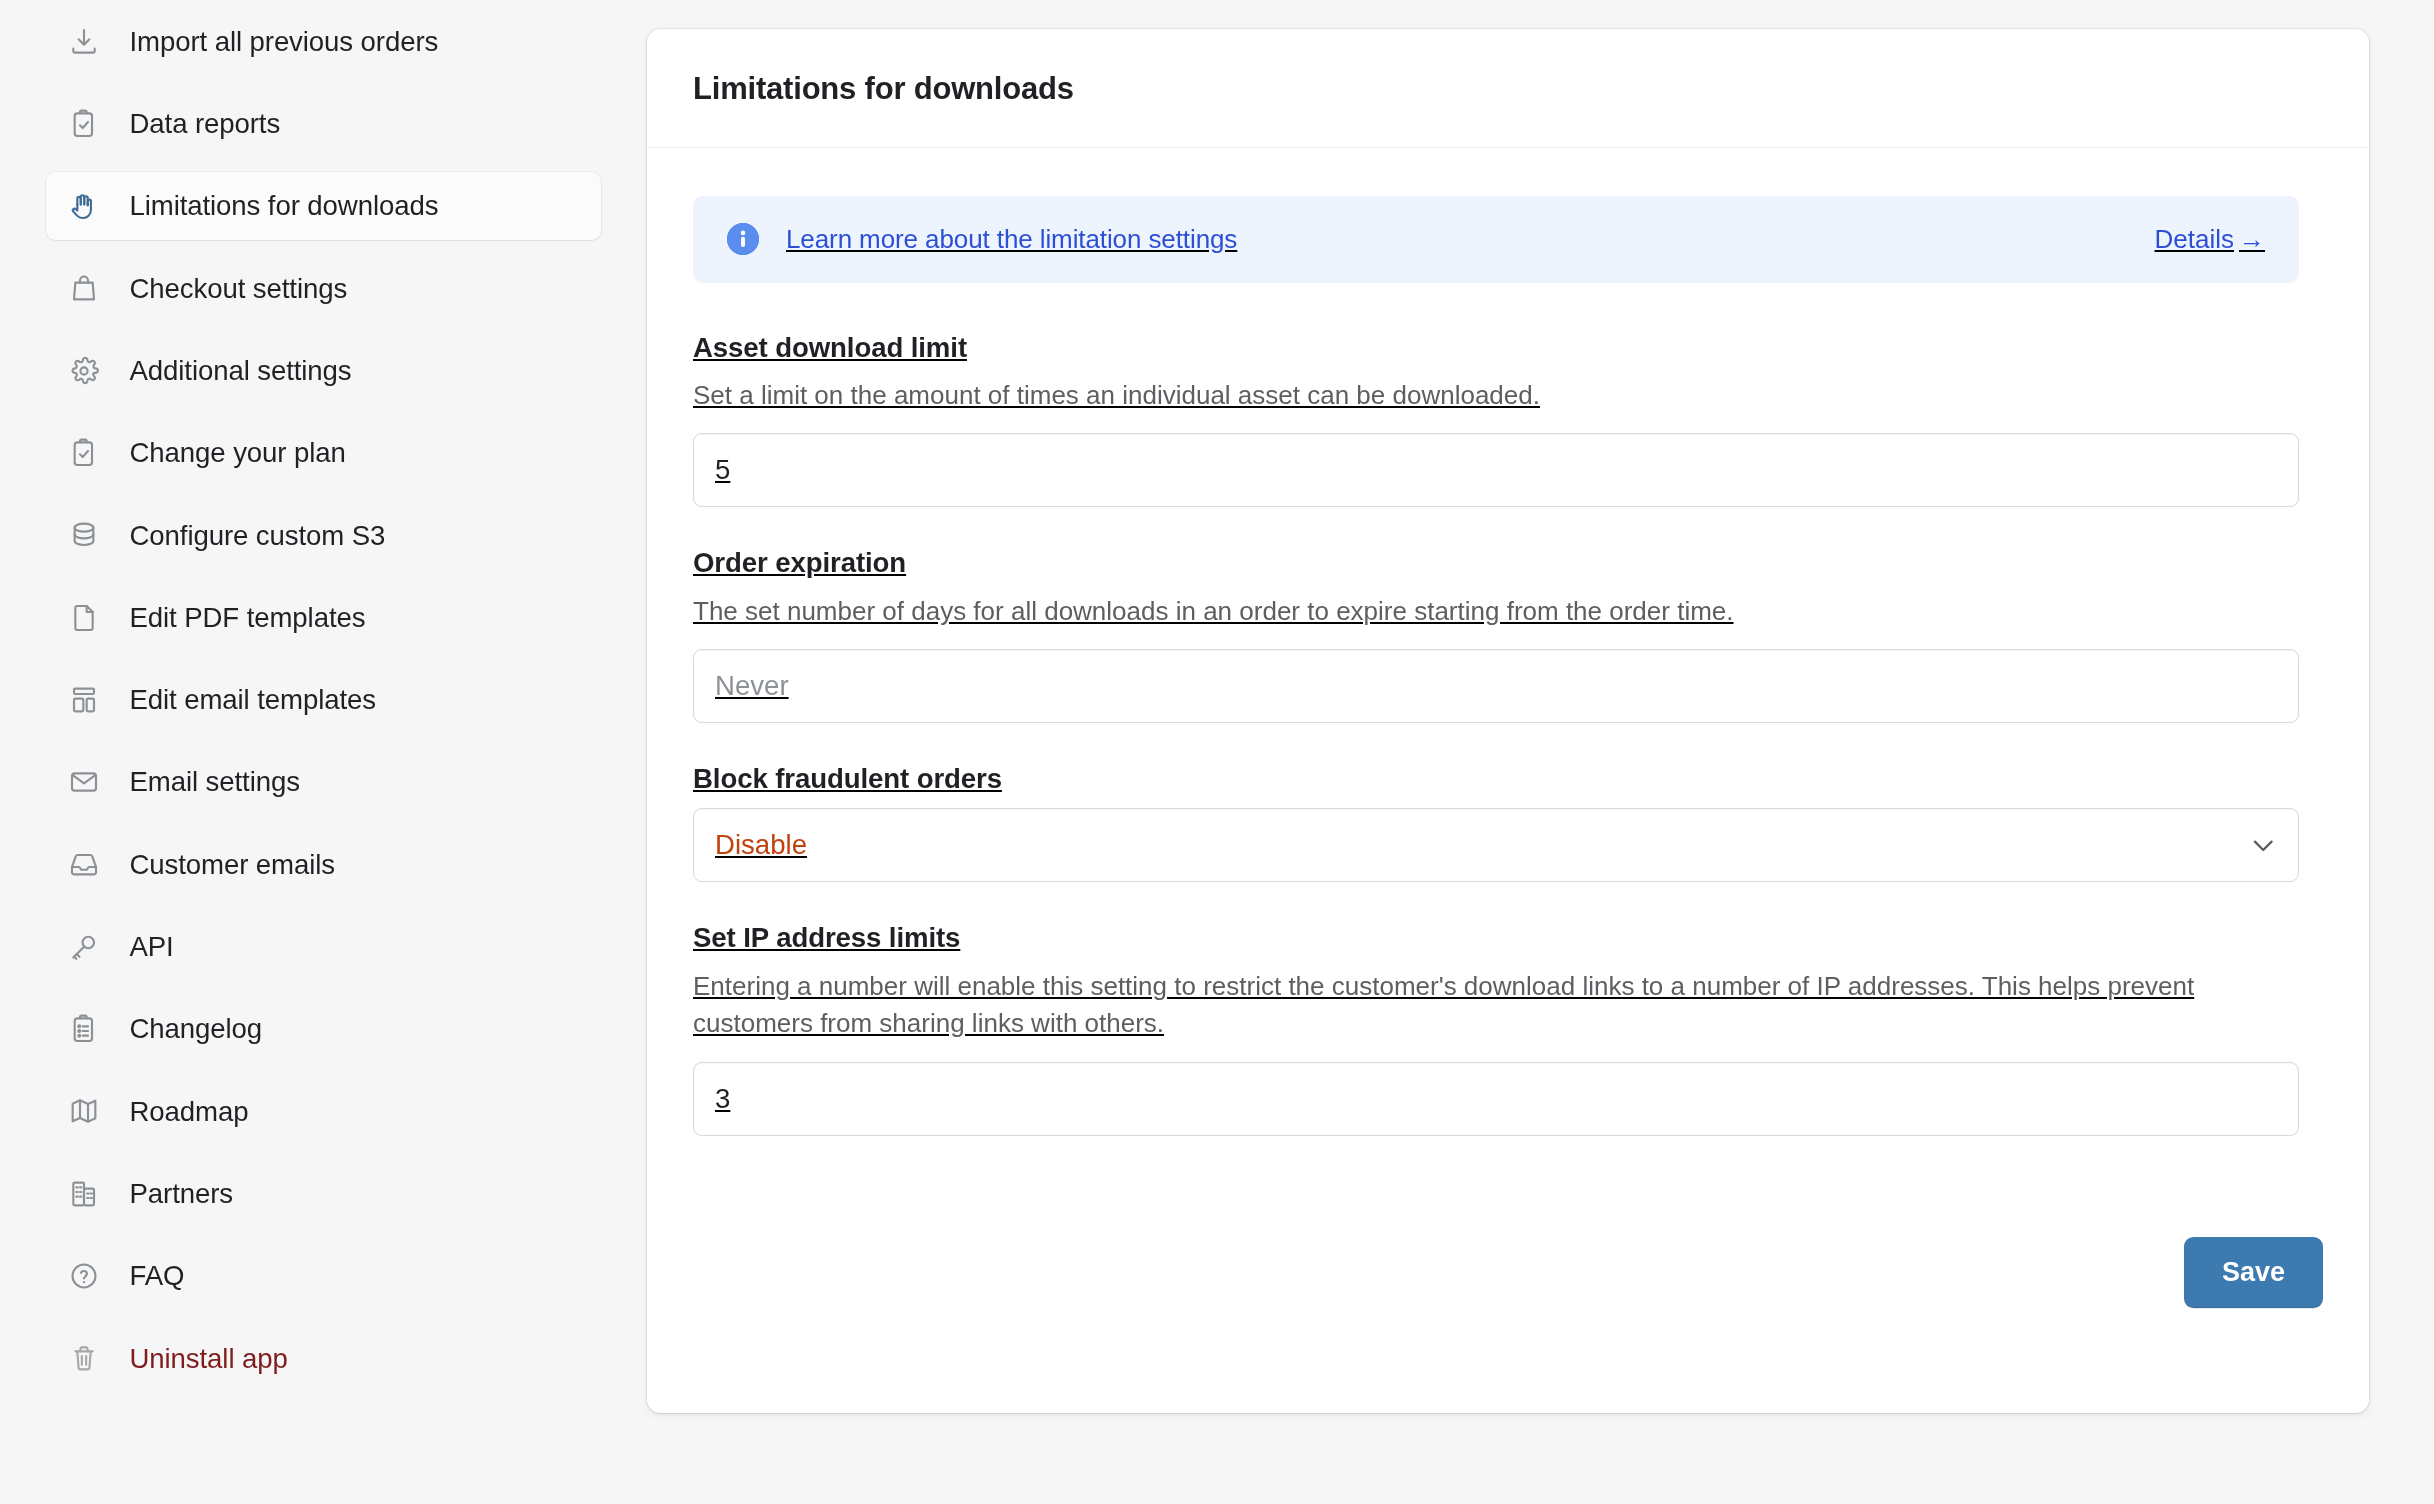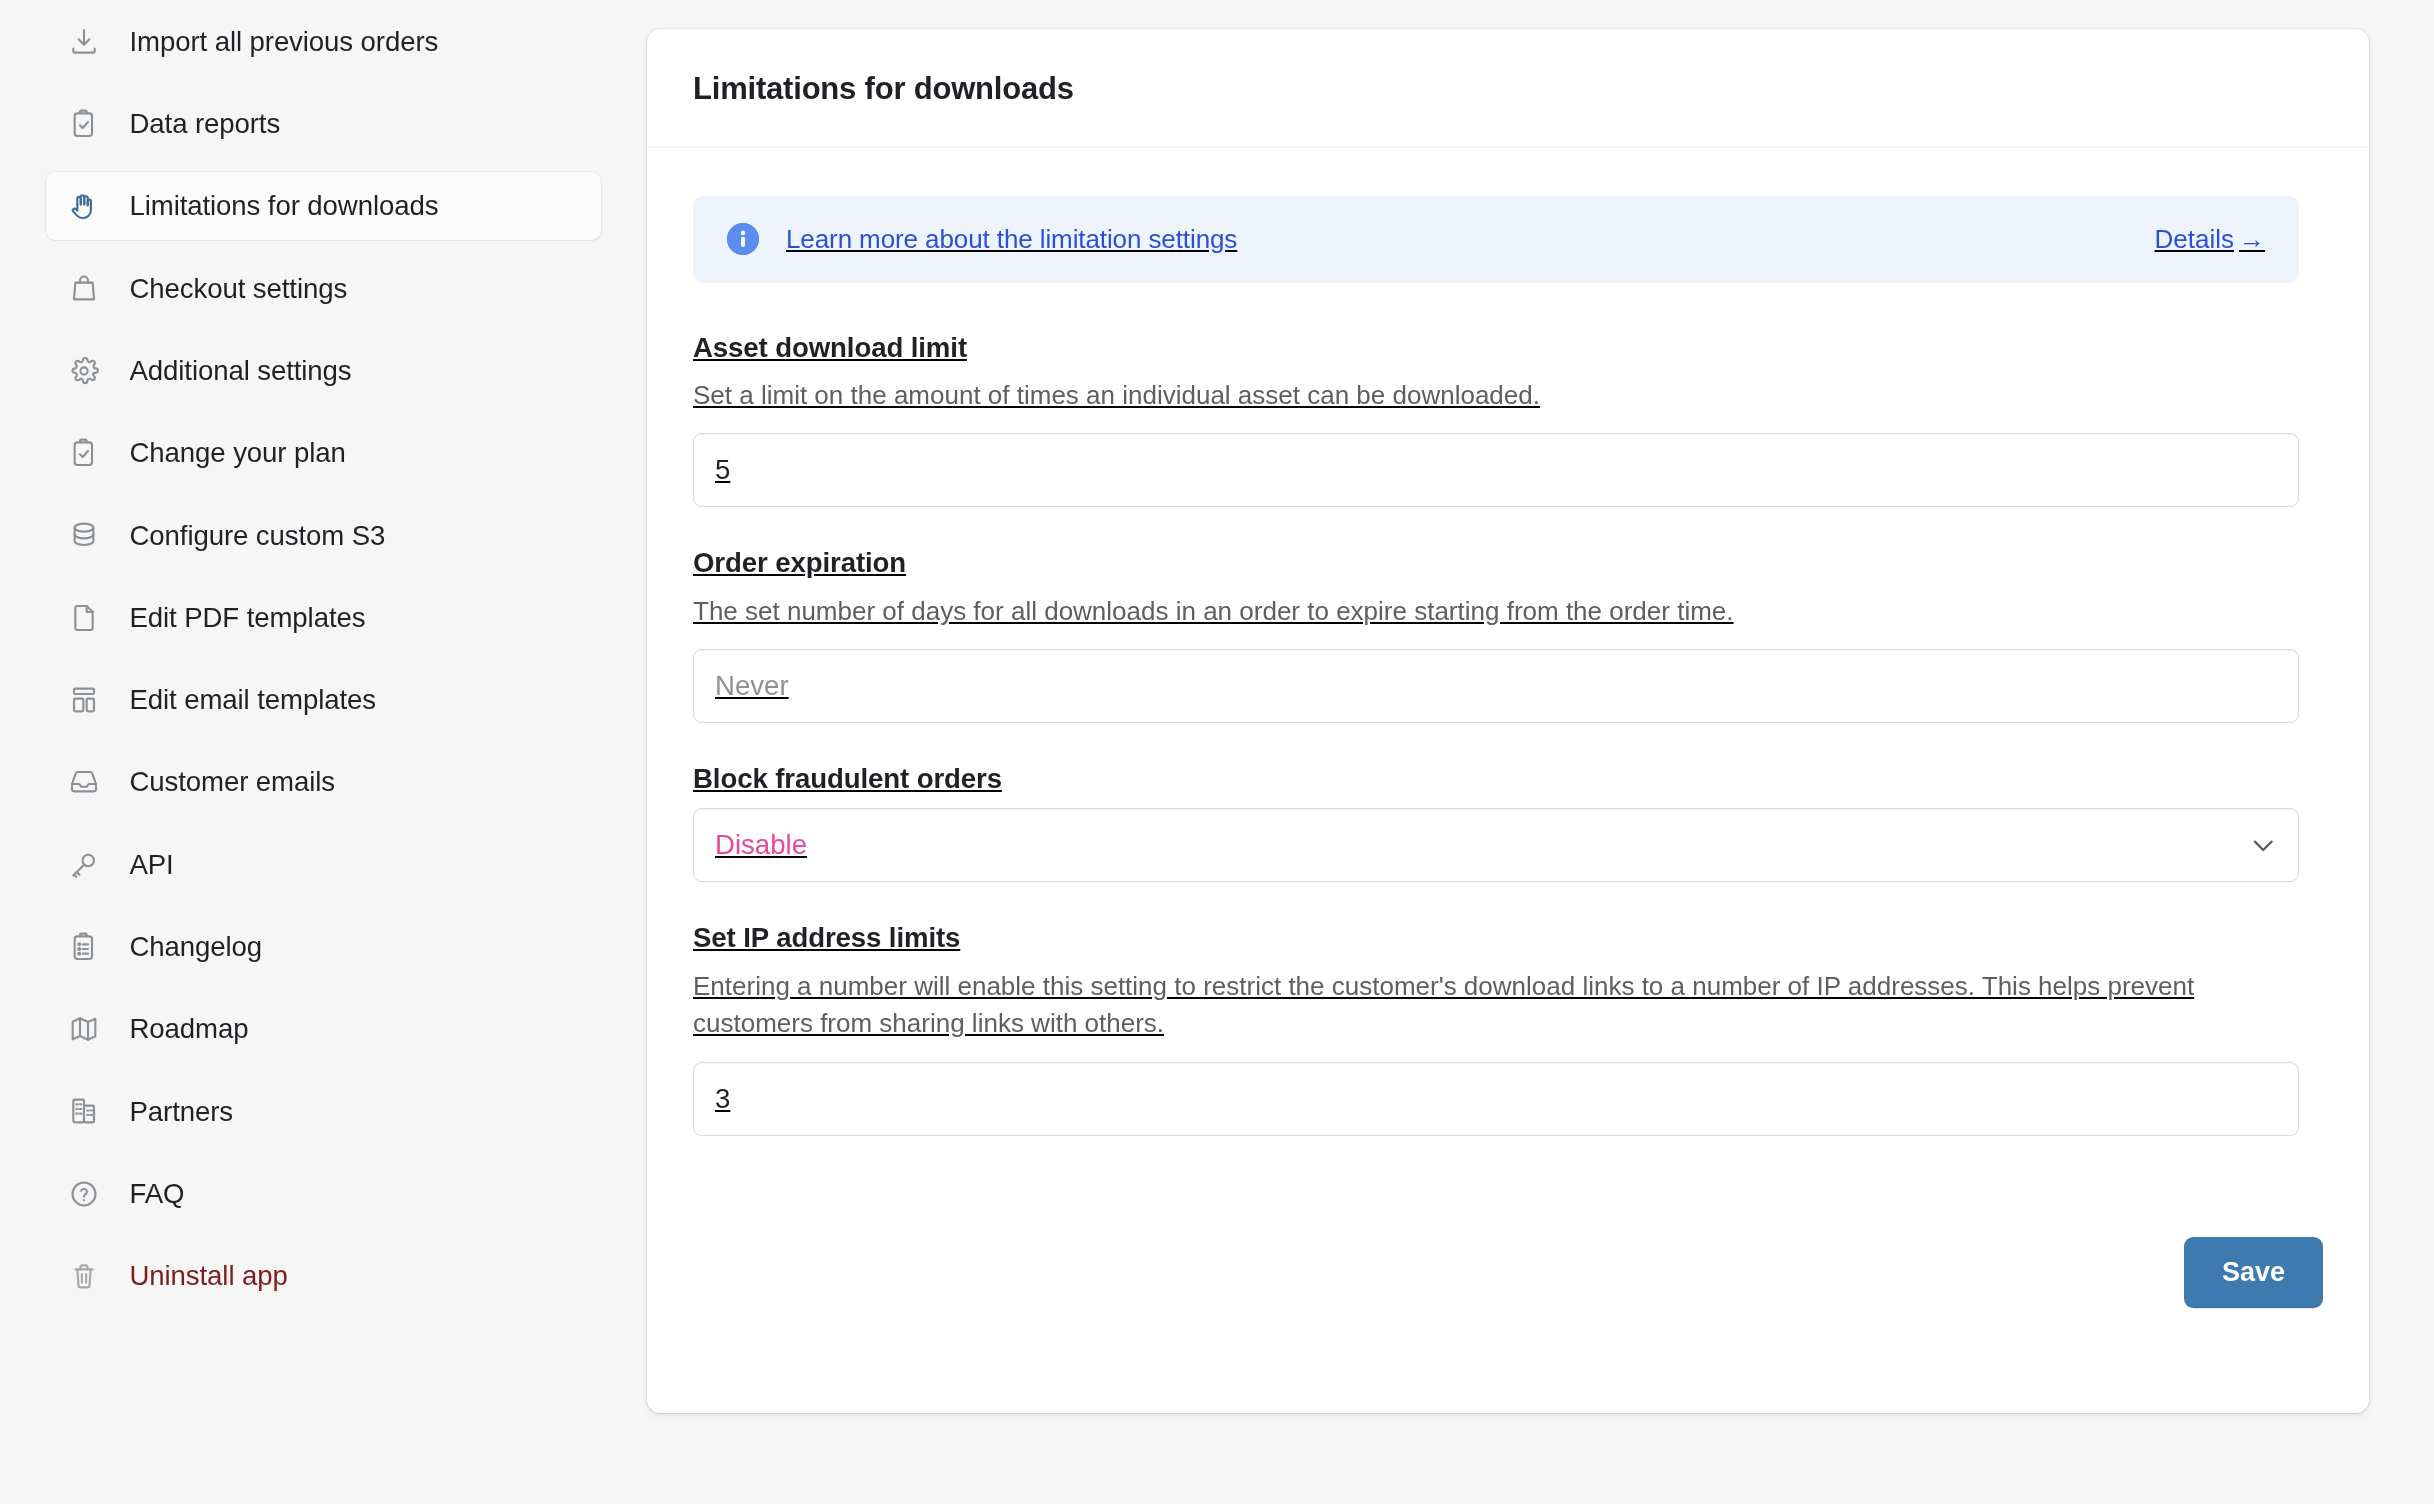--- a/index.html
+++ b/index.html
@@ -153,21 +153,21 @@
     box-shadow: inset 0 1px 0 rgba(0,0,0,0.03);
   }
   .input.placeholder { color: #8c9196; }
   .select {
     width: 100%;
     height: 74px;
     border: 1px solid #d6d8db;
     border-radius: 8.6px;
     background: #fff;
     font-size: 27.6px;
-    color: #ec4899;
+    color: #c2410c;
     padding: 0 21px;
     display: flex;
     align-items: center;
     justify-content: space-between;
     cursor: pointer;
     box-shadow: inset 0 1px 0 rgba(0,0,0,0.03);
   }
   .chev { color: #5c5f62; display:flex; }
   .chev svg { width: 28.5px; height: 28.5px; display:block; }
 
@@ -276,20 +276,29 @@
       </div>
       <div class="nav-item">
         <span class="nav-icon">
           <svg viewBox="0 0 24 24" fill="none" stroke="currentColor" stroke-width="1.6" stroke-linecap="round" stroke-linejoin="round">
             <rect x="4.5" y="3.5" width="15" height="4" rx="1"></rect>
             <rect x="4.5" y="11" width="7" height="9.5" rx="1"></rect>
             <rect x="14" y="11" width="5.5" height="9.5" rx="1"></rect>
           </svg>
         </span>
         <span class="nav-label">Edit email templates</span>
+      </div>
+      <div class="nav-item">
+        <span class="nav-icon">
+          <svg viewBox="0 0 24 24" fill="none" stroke="currentColor" stroke-width="1.6" stroke-linecap="round" stroke-linejoin="round">
+            <rect x="3" y="5.5" width="18" height="13" rx="2"></rect>
+            <polyline points="3.8 7 12 13 20.2 7"></polyline>
+          </svg>
+        </span>
+        <span class="nav-label">Email settings</span>
       </div>
       <div class="nav-item">
         <span class="nav-icon">
           <svg viewBox="0 0 24 24" fill="none" stroke="currentColor" stroke-width="1.6" stroke-linecap="round" stroke-linejoin="round">
             <path d="M3 13.5 5.8 5.6A1.6 1.6 0 0 1 7.3 4.5h9.4a1.6 1.6 0 0 1 1.5 1.1L21 13.5v4A1.5 1.5 0 0 1 19.5 19h-15A1.5 1.5 0 0 1 3 17.5z"></path>
             <polyline points="3 13.5 8.5 13.5 10 15.6 14 15.6 15.5 13.5 21 13.5"></polyline>
           </svg>
         </span>
         <span class="nav-label">Customer emails</span>
       </div>

